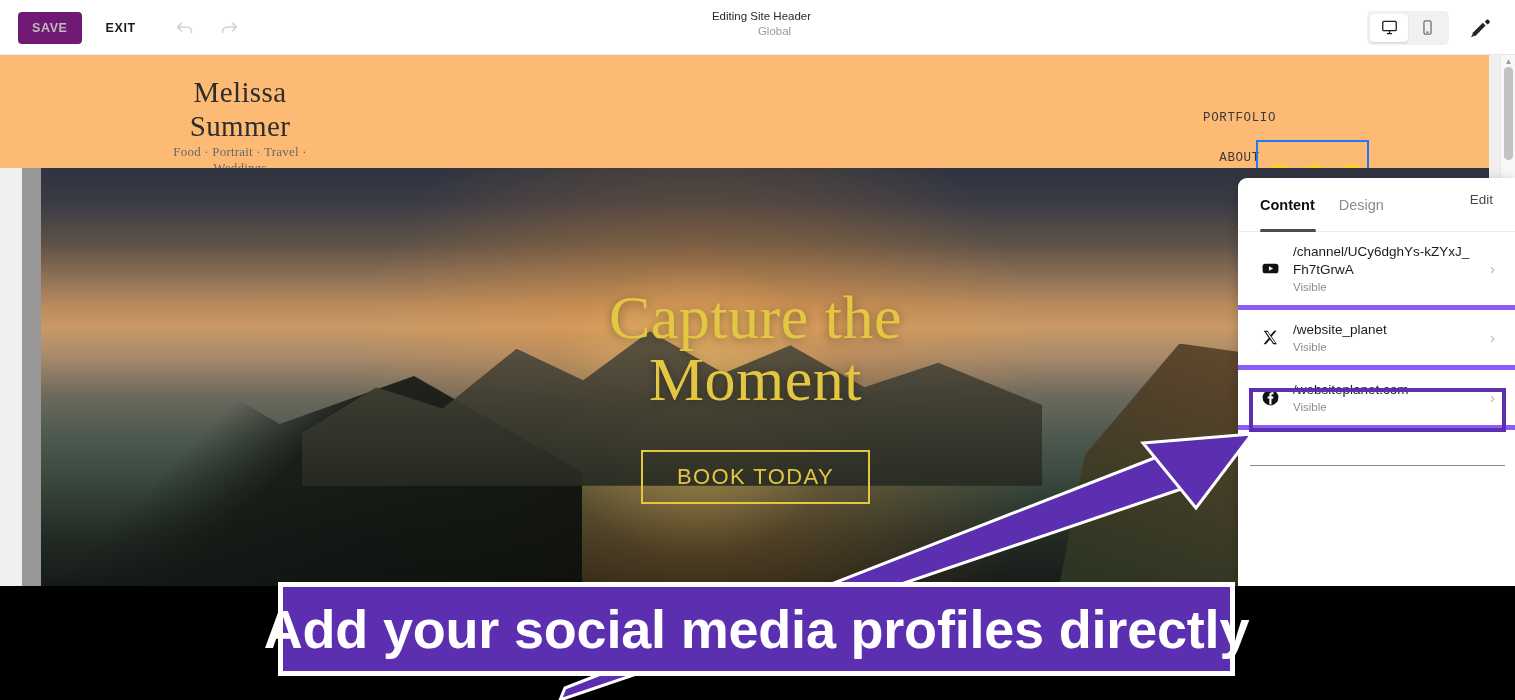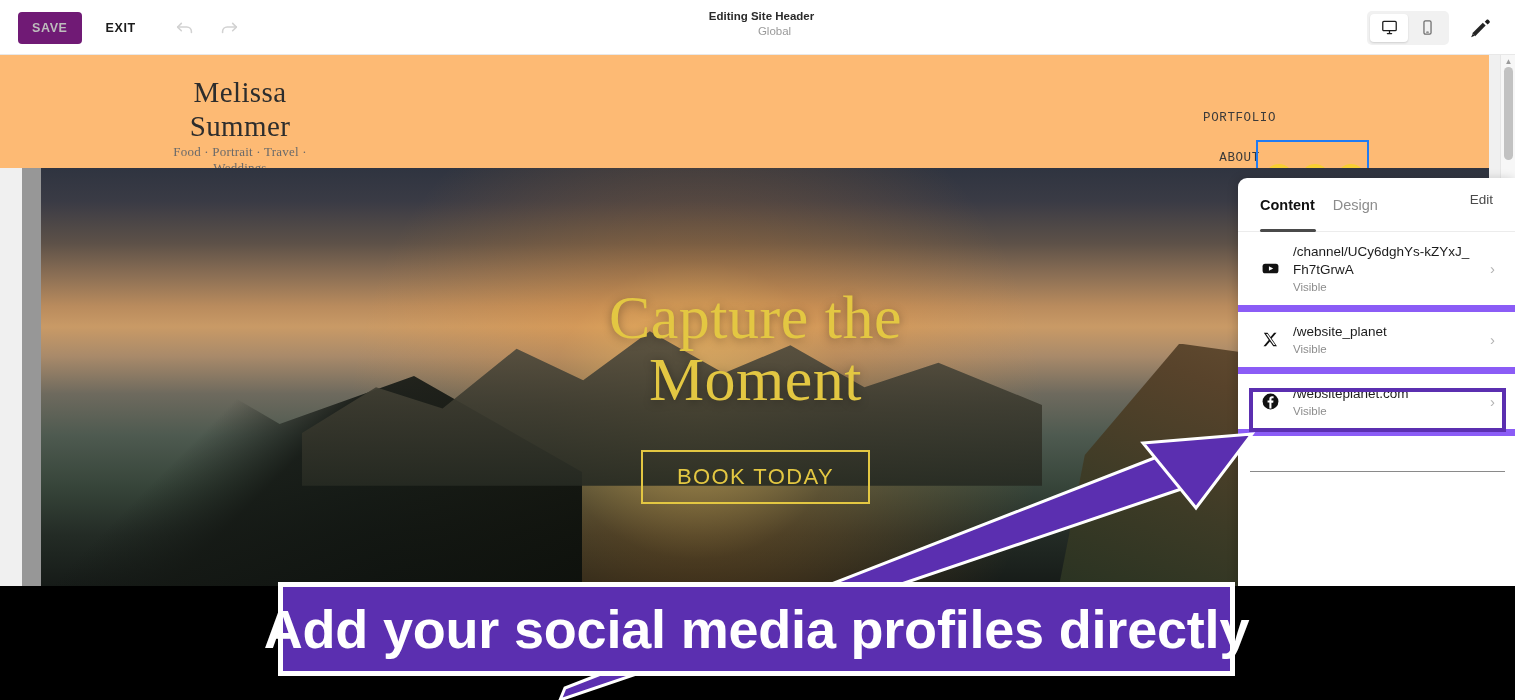--- a/index.html
+++ b/index.html
@@ -32,21 +32,21 @@
   .icon-btn {
     width:34px; height:34px; display:flex; align-items:center; justify-content:center;
     background:transparent; border:none; cursor:pointer;
   }
   #undo-redo { display:flex; align-items:center; margin-left:14px; gap:10px; }
 
   #tb-center {
     position:absolute; left:0; right:0; top:9px; text-align:center;
     pointer-events:none;
   }
-  #tb-title { font-size:11.5px; color:#2a2a2a; font-weight:700; line-height:15px;margin-left:8px; }
+  #tb-title { font-size:11.5px; color:#2a2a2a; font-weight:400; line-height:15px;margin-left:8px; }
   #tb-sub   { font-size:11.5px; color:#9a9a9a; line-height:15px;padding-left:34px; }
 
   #tb-right { position:absolute; right:16px; top:0; height:55px; display:flex; align-items:center; gap:4px; }
   #device-group {
     display:flex; align-items:center; background:#f1f1f1; border-radius:5px; padding:3px;
   }
   .device-btn {
     width:38px; height:28px; display:flex; align-items:center; justify-content:center;
     border:none; background:transparent; border-radius:4px; cursor:pointer;
   }
@@ -163,33 +163,33 @@
   }
   #panel-tabs {
     position:relative; height:54px; display:flex; align-items:center;
     padding:0 22px; border-bottom:1px solid #ececec;
   }
   .ptab {
     font-size:14.5px; cursor:pointer; background:none; border:none;
     font-family:"Liberation Sans", sans-serif; padding:0;
   }
   .ptab.active { color:#111; font-weight:700; }
-  .ptab.idle { color:#8c8c8c; margin-left:18px; }
+  .ptab.idle { color:#8c8c8c; margin-left:24px; }
   #tab-underline {
     position:absolute; left:22px; bottom:-1px; width:56px; height:3px;
     background:#4a4a4a; border-radius:2px;
   }
   #panel-edit {
     position:absolute; right:22px; top:14px; font-size:13.5px; color:#4a4a4a;
     background:none; border:none; cursor:pointer; font-family:"Liberation Sans", sans-serif;
   }
 
   .plist-row {
     position:relative; display:flex; align-items:center; gap:12px;
-    padding:10px 20px 10px 22px; border-bottom:7px solid #8b5cf6;
+    padding:10px 20px 10px 22px; border-bottom:5px solid #8b5cf6;
     cursor:pointer; min-height:52px;
   }
   .prow-ico { width:21px; flex:0 0 21px; display:flex; align-items:center; justify-content:center; }
   .prow-txt { flex:1 1 auto; min-width:0; }
   .prow-title { font-size:13.5px; color:#1c1c1c; line-height:17px; word-break:break-all; }
   .prow-sub { font-size:11.5px; color:#8d8d8d; line-height:16px; margin-top:1px; }
   .prow-chev { color:#b3b3b3; font-size:15px; flex:0 0 auto; padding-left:6px; }
 
   #add-zone {
     position:relative; height:36px; border-bottom:1px solid #8a8a8a;

